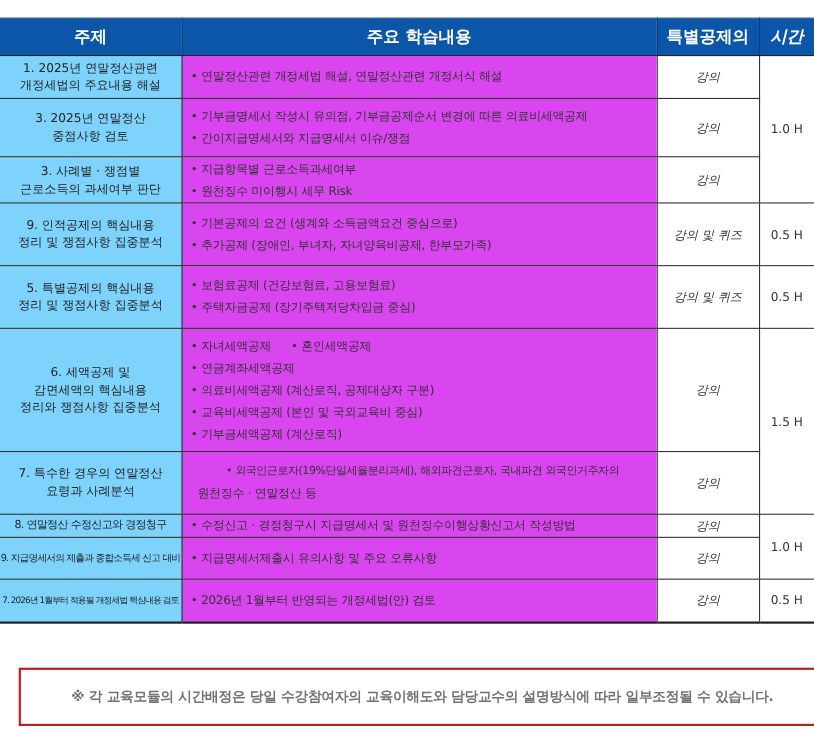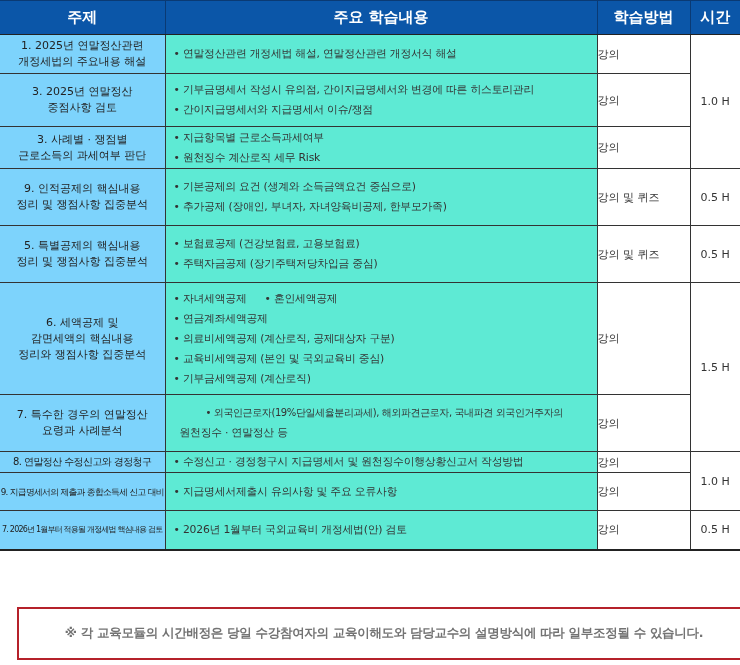--- a/index.html
+++ b/index.html
@@ -1,31 +1,31 @@
 <!DOCTYPE html>
 <html><head>
 <meta charset="utf-8">
 <style>
   html, body { margin: 0; padding: 0; background: #ffffff; }
   body { width: 740px; height: 665px; position: relative; overflow: hidden;
          font-family: "DejaVu Sans", "Liberation Sans", sans-serif; color: #333; }
-  table.curri { position: absolute; left: 0; top: 0; width: 740px; border-collapse: collapse; table-layout: fixed; }
+  table.curri { position: absolute; left: 0; top: 16px; width: 740px; border-collapse: collapse; table-layout: fixed; }
   table.curri th { background: #0b56a8; color: #ffffff; font-weight: bold; font-size: 15px;
                    height: 33px; border-left: 1px solid #0a3a74; border-right: 1px solid #0a3a74;
                    border-top: 1px solid #0a3a74; border-bottom: 1.5px solid #222; padding: 0; }
   table.curri td { border: 1px solid #333; font-size: 11px; padding: 0; vertical-align: middle; }
   td.topic { background: #7dd3fc; text-align: center; font-size: 13.5px; line-height: 16px; color: #222; padding: 0 3px; }
   td.topic.sm { font-size: 10px; letter-spacing: -0.6px; }
   td.topic.xs { font-size: 8.8px; letter-spacing: -0.7px; }
-  td.content { background: #5eead4; padding: 0 8px !important; color: #333; }
+  td.content { background: #d946ef; padding: 0 8px !important; color: #333; }
   td.content .bl { font-size: 10.8px; line-height: 20px; white-space: nowrap; letter-spacing: -0.2px; }
-  td.method { font-size: 11px; color: #333; background: #fff; }
+  td.method { text-align: center; font-size: 11px; color: #333; background: #fff; font-style: italic; }
   td.time { text-align: center; font-size: 11px; color: #333; background: #fff; }
   table.curri tr:first-child th:first-child { border-left: none; }
-  table.curri tr:first-child th:last-child { border-right: none; }
+  table.curri tr:first-child th:last-child { border-right: none; font-style: italic; }
   table.curri tr td:first-child { border-left: none; }
   table.curri tr td:last-child { border-right: none; }
   table.curri tr:last-child td { border-bottom: 2px solid #222; }
   .notice { position: absolute; left: 17px; top: 607px; width: 734px; height: 53px;
             border: 2px solid #b5212a; box-sizing: border-box; display: flex; align-items: center;
             justify-content: center; font-size: 12.5px; font-weight: bold; color: #737373; letter-spacing: -0.3px; }
   .sp { display: inline-block; width: 18px; }
 </style>
 </head>
 <body>
@@ -34,21 +34,21 @@
   <colgroup>
     <col style="width:165px">
     <col style="width:432px">
     <col style="width:93px">
     <col style="width:50px">
   </colgroup>
   <tbody>
       <tr>
     <th>주제</th>
     <th>주요 학습내용</th>
-    <th>학습방법</th>
+    <th>특별공제의</th>
     <th>시간</th>
   </tr>
 
   <tr style="height:39px">
     <td class="topic">
       <div>1. 2025년 연말정산관련</div>
       <div>개정세법의 주요내용 해설</div>
     </td>
     <td class="content">
       <div class="bl">• 연말정산관련 개정세법 해설, 연말정산관련 개정서식 해설</div>
@@ -56,34 +56,34 @@
     <td class="method">강의</td>
     <td class="time" rowspan="3">1.0 H</td>
   </tr>
 
   <tr style="height:53px">
     <td class="topic">
       <div>3. 2025년 연말정산</div>
       <div>중점사항 검토</div>
     </td>
     <td class="content">
-      <div class="bl">• 기부금명세서 작성시 유의점, 간이지급명세서와 변경에 따른 히스토리관리</div>
+      <div class="bl">• 기부금명세서 작성시 유의점, 기부금공제순서 변경에 따른 의료비세액공제</div>
       <div class="bl">• 간이지급명세서와 지급명세서 이슈/쟁점</div>
     </td>
     <td class="method">강의</td>
   </tr>
 
   <tr style="height:42px">
     <td class="topic">
       <div>3. 사례별 · 쟁점별</div>
       <div>근로소득의 과세여부 판단</div>
     </td>
     <td class="content">
       <div class="bl">• 지급항목별 근로소득과세여부</div>
-      <div class="bl">• 원천징수 계산로직 세무 Risk</div>
+      <div class="bl">• 원천징수 미이행시 세무 Risk</div>
     </td>
     <td class="method">강의</td>
   </tr>
 
   <tr style="height:57px">
     <td class="topic">
       <div>9. 인적공제의 핵심내용</div>
       <div>정리 및 쟁점사항 집중분석</div>
     </td>
     <td class="content">
@@ -155,21 +155,21 @@
       <div class="bl">• 지급명세서제출시 유의사항 및 주요 오류사항</div>
     </td>
     <td class="method">강의</td>
   </tr>
 
   <tr style="height:39px">
     <td class="topic xs" style="font-size:8px;letter-spacing:-0.8px;">
       <div>7. 2026년 1월부터 적용될 개정세법 핵심내용 검토</div>
     </td>
     <td class="content">
-      <div class="bl">• 2026년 1월부터 국외교육비 개정세법(안) 검토</div>
+      <div class="bl">• 2026년 1월부터 반영되는 개정세법(안) 검토</div>
     </td>
     <td class="method">강의</td>
     <td class="time">0.5 H</td>
   </tr>
 </tbody>
   </table>
 
 <div class="notice">
   <span>※ 각 교육모듈의 시간배정은 당일 수강참여자의 교육이해도와 담당교수의 설명방식에 따라 일부조정될 수 있습니다.</span>
 </div>

